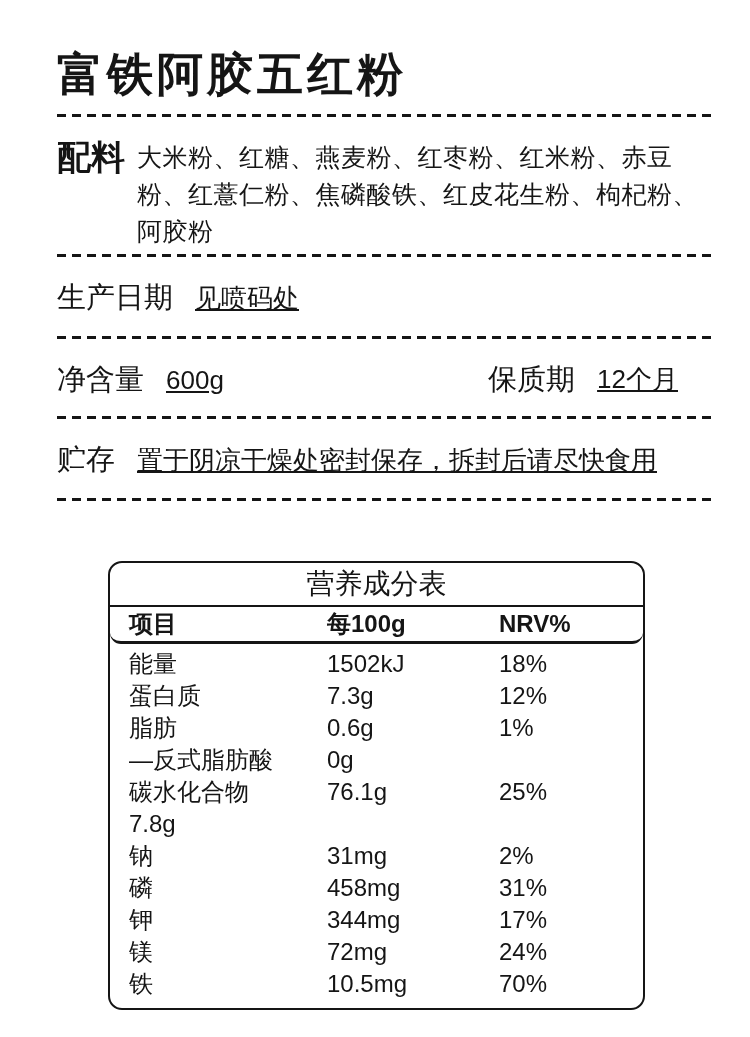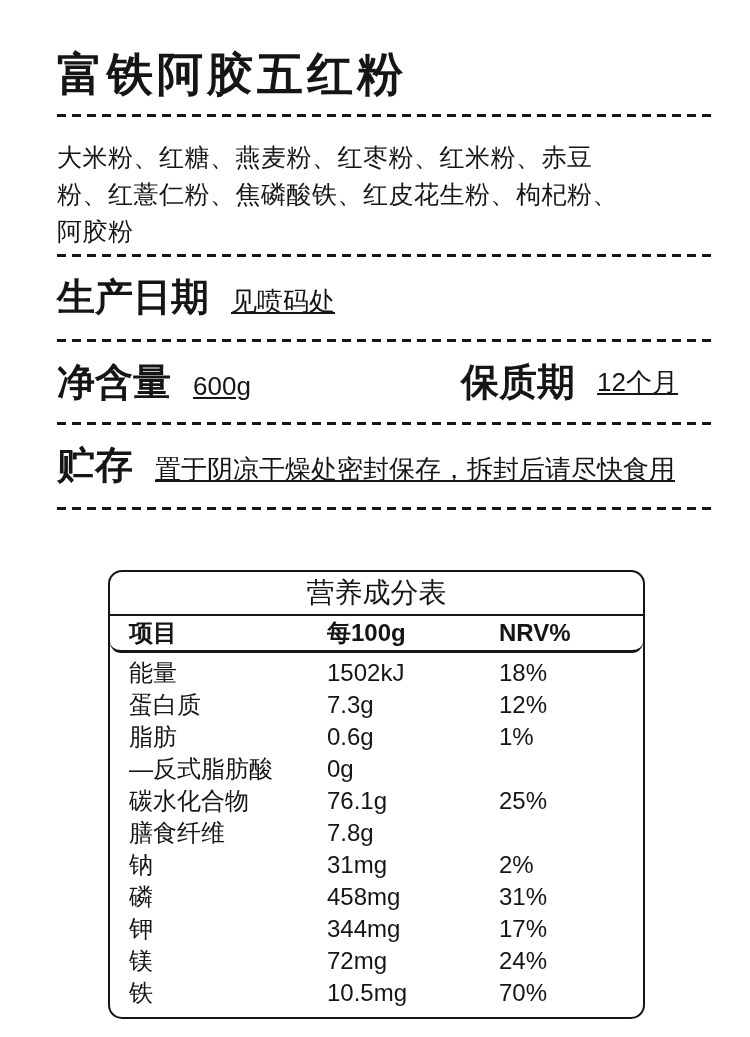--- a/index.html
+++ b/index.html
@@ -36,21 +36,21 @@
     width:80px; flex:0 0 80px;
     font-size:34px; font-weight:700; line-height:37px;
   }
   .ing-value {
     width:562px; max-width:562px;
     font-size:25px; line-height:37px;
     letter-spacing:0.5px;
   }
 
   .info-row { display:flex; align-items:baseline; margin-top:22px; line-height:36px; }
-  .info-label { font-size:38px; font-weight:700; }
+  .info-label { font-size:29px; font-weight:400; }
   .info-value { font-size:26px; margin-left:22px;text-decoration:underline; }
   .right-group { margin-left:auto; margin-right:35px; display:flex; align-items:flex-end; }
 
   .nutrition-table {
     margin-top:60px;
     margin-left:51px;
     width:537px;
     border:2.5px solid #151515;
     border-radius:14px;
     overflow:hidden;
@@ -82,20 +82,21 @@
 </head>
 <body>
 
 <div class="page">
 
   <div class="brand-title">富铁阿胶五红粉</div>
 
   <div class="dash d1"></div>
 
   <div class="ingredients">
+    <div class="ing-label">配料</div>
     <div class="ing-value">大米粉、红糖、燕麦粉、红枣粉、红米粉、赤豆粉、红薏仁粉、焦磷酸铁、红皮花生粉、枸杞粉、阿胶粉</div>
   </div>
 
   <div class="dash d2"></div>
 
   <div class="info-row">
     <span class="info-label">生产日期</span>
     <span class="info-value">见喷码处</span>
   </div>
 
@@ -146,21 +147,20 @@
           <span>—反式脂肪酸</span>
           <span>0g</span>
           <span></span>
         </div>
         <div class="nt-grid nt-row bold">
           <span>碳水化合物</span>
           <span>76.1g</span>
           <span>25%</span>
         </div>
         <div class="nt-grid nt-row">
-          <span>膳食纤维</span>
           <span>7.8g</span>
         </div>
         <div class="nt-grid nt-row bold">
           <span>钠</span>
           <span>31mg</span>
           <span>2%</span>
         </div>
         <div class="nt-grid nt-row">
           <span>磷</span>
           <span>458mg</span>

